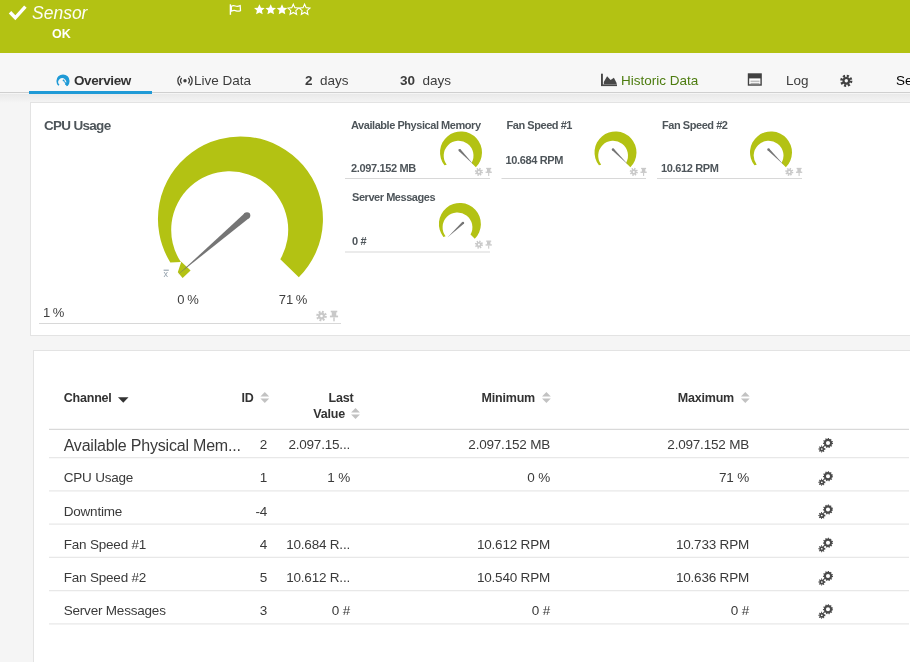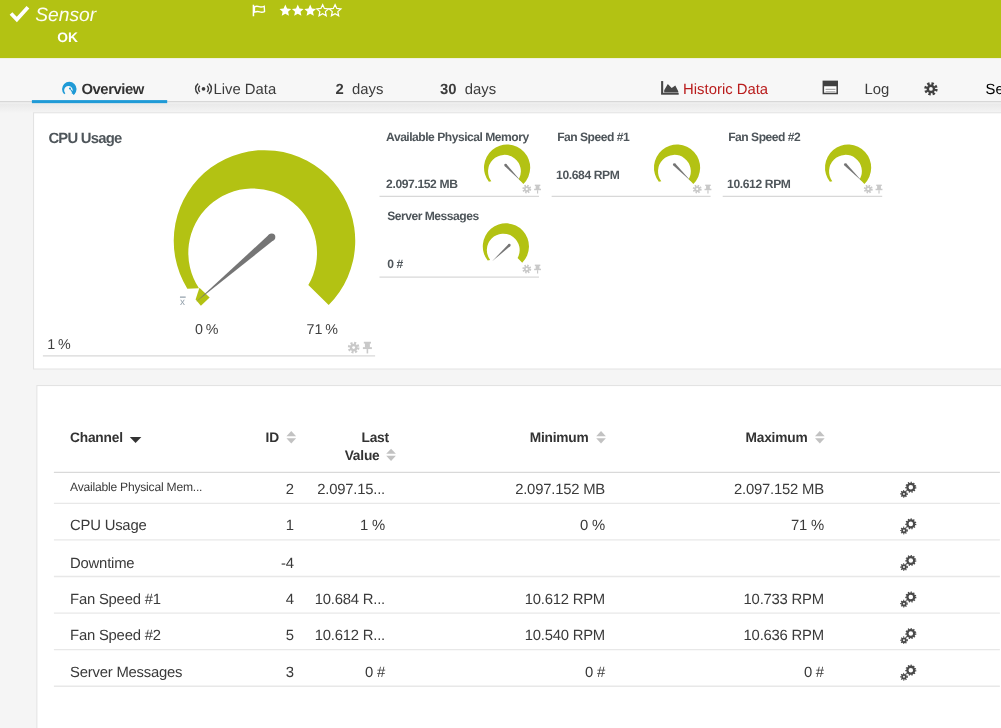--- a/index.html
+++ b/index.html
@@ -58,21 +58,21 @@
 <circle cx="846.3" cy="22.8" r="3.9" fill="#414141"></circle>
 <circle cx="846.3" cy="22.8" r="1.7" fill="#f8f8f8"></circle>
         </g>
 </g>
 </svg>
 <span class="t" style="left:74px;top:19.5px;font-size:13.5px;font-weight:bold;color:#333333;"><span style="letter-spacing:-0.4px">Overview</span></span>
 <span class="t" style="left:194px;top:19.5px;font-size:13.5px;font-weight:normal;color:#3c3c3c;">Live Data</span>
 <span class="t" style="left:305px;top:19.5px;font-size:13.5px;font-weight:normal;color:#3c3c3c;"><b>2</b>&nbsp; days</span>
 <span class="t" style="left:400px;top:19.5px;font-size:13.5px;font-weight:normal;color:#3c3c3c;"><b>30</b>&nbsp; days</span>
 <span class="t" style="left:498px;top:19.5px;font-size:13.5px;font-weight:bold;color:#3c3c3c;margin-top:40px;"><b>365</b>&nbsp; days</span>
-<span class="t" style="left:621px;top:19.5px;font-size:13.5px;font-weight:normal;color:#b91c1c;">Historic Data</span>
+<span class="t" style="left:621px;top:19.5px;font-size:13.5px;font-weight:normal;color:#4d7c0f;">Historic Data</span>
 <span class="t" style="left:765px;top:19.5px;font-size:13.5px;font-weight:normal;color:#3c3c3c;margin-left:21px;">Log</span>
 <span class="t" style="left:856px;top:19.5px;font-size:13.5px;font-weight:normal;color:#000000;margin-left:40px;">Settings</span>
 </div>
 <div class="shadow"></div>
 <div class="card" style="left:30px;top:102px;width:890px;height:234px;">
 <svg class="abs" style="left:0;top:0" width="890" height="234" viewBox="0 0 890 234">
 <path d="M139.3,159.4 A82.5,82.5 0 1 1 267.8,174.3 L249.3,156.2 A58.5,58.5 0 1 0 149.9,159.1 Z" fill="#b3c213"></path>
 <polygon points="150.3,158.7 159.6,167.4 151.6,175.0 146.8,169.2" fill="#b3c213"></polygon>
 <circle cx="216.00" cy="112.50" r="3.30" fill="#757575"></circle>
       <polygon points="213.85,109.99 218.15,115.01 146.80,171.80" fill="#757575"></polygon>
@@ -218,21 +218,21 @@
         <circle cx="787.8" cy="264.25" r="1.7" stroke-width="1.7"></circle>
         <circle cx="787.8" cy="264.25" r="2.9" stroke-width="1.3" stroke-dasharray="0.9 1.2"></circle>
       </g>
 </svg>
 <span class="t" style="left:29.7px;top:40px;font-size:12.5px;font-weight:bold;letter-spacing:-0.2px;color:#333333;">Channel</span>
 <span class="t" style="right:665.5px;top:40px;font-size:12.5px;font-weight:bold;letter-spacing:-0.2px;color:#333333;">ID</span>
 <span class="t" style="right:565.5px;top:40px;font-size:12.5px;font-weight:bold;letter-spacing:-0.2px;color:#333333;">Last</span>
 <span class="t" style="right:574px;top:56px;font-size:12.5px;font-weight:bold;letter-spacing:-0.2px;color:#333333;">Value</span>
 <span class="t" style="right:384px;top:40px;font-size:12.5px;font-weight:bold;letter-spacing:-0.2px;color:#333333;margin-left:24px;">Minimum</span>
 <span class="t" style="right:185px;top:40px;font-size:12.5px;font-weight:bold;letter-spacing:-0.2px;color:#333333;">Maximum</span>
-<span class="t" style="left:29.7px;top:86.2px;font-size:11px;letter-spacing:-0.2px;color:#3a3a3a;">Available Physical Mem...</span>
+<span class="t" style="left:29.7px;top:86.2px;font-size:16px;letter-spacing:-0.2px;color:#3a3a3a;">Available Physical Mem...</span>
 <span class="t" style="right:652px;top:86.2px;font-size:13.5px;letter-spacing:-0.2px;color:#3a3a3a;">2</span>
 <span class="t" style="right:569px;top:86.2px;font-size:13.5px;letter-spacing:-0.2px;color:#3a3a3a;">2.097.15...</span>
 <span class="t" style="right:369px;top:86.2px;font-size:13.5px;letter-spacing:-0.2px;color:#3a3a3a;">2.097.152 MB</span>
 <span class="t" style="right:170px;top:86.2px;font-size:13.5px;letter-spacing:-0.2px;color:#3a3a3a;">2.097.152 MB</span>
 <span class="t" style="left:29.7px;top:119.45px;font-size:13.5px;letter-spacing:-0.2px;color:#3a3a3a;">CPU Usage</span>
 <span class="t" style="right:652px;top:119.45px;font-size:13.5px;letter-spacing:-0.2px;color:#3a3a3a;">1</span>
 <span class="t" style="right:569px;top:119.45px;font-size:13.5px;letter-spacing:-0.2px;color:#3a3a3a;">1 %</span>
 <span class="t" style="right:369px;top:119.45px;font-size:13.5px;letter-spacing:-0.2px;color:#3a3a3a;">0 %</span>
 <span class="t" style="right:170px;top:119.45px;font-size:13.5px;letter-spacing:-0.2px;color:#3a3a3a;">71 %</span>
 <span class="t" style="left:29.7px;top:152.7px;font-size:13.5px;letter-spacing:-0.2px;color:#3a3a3a;">Downtime</span>

